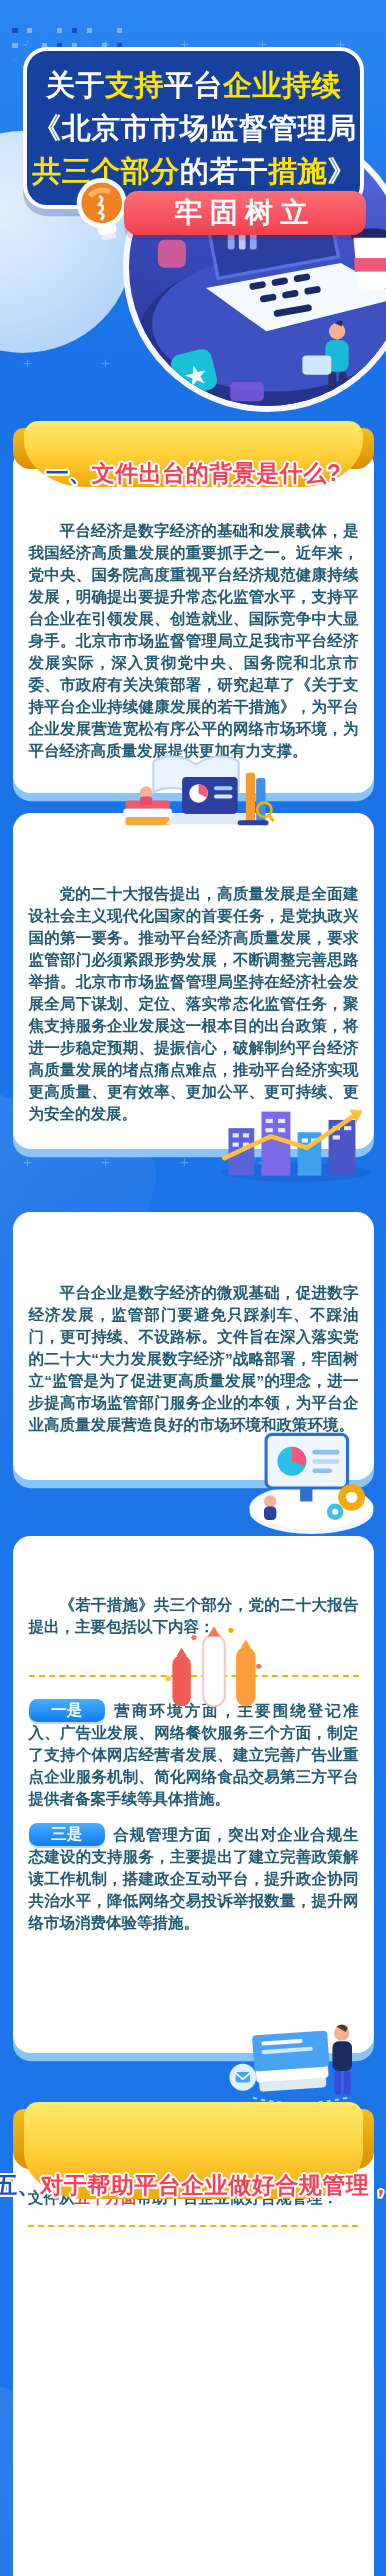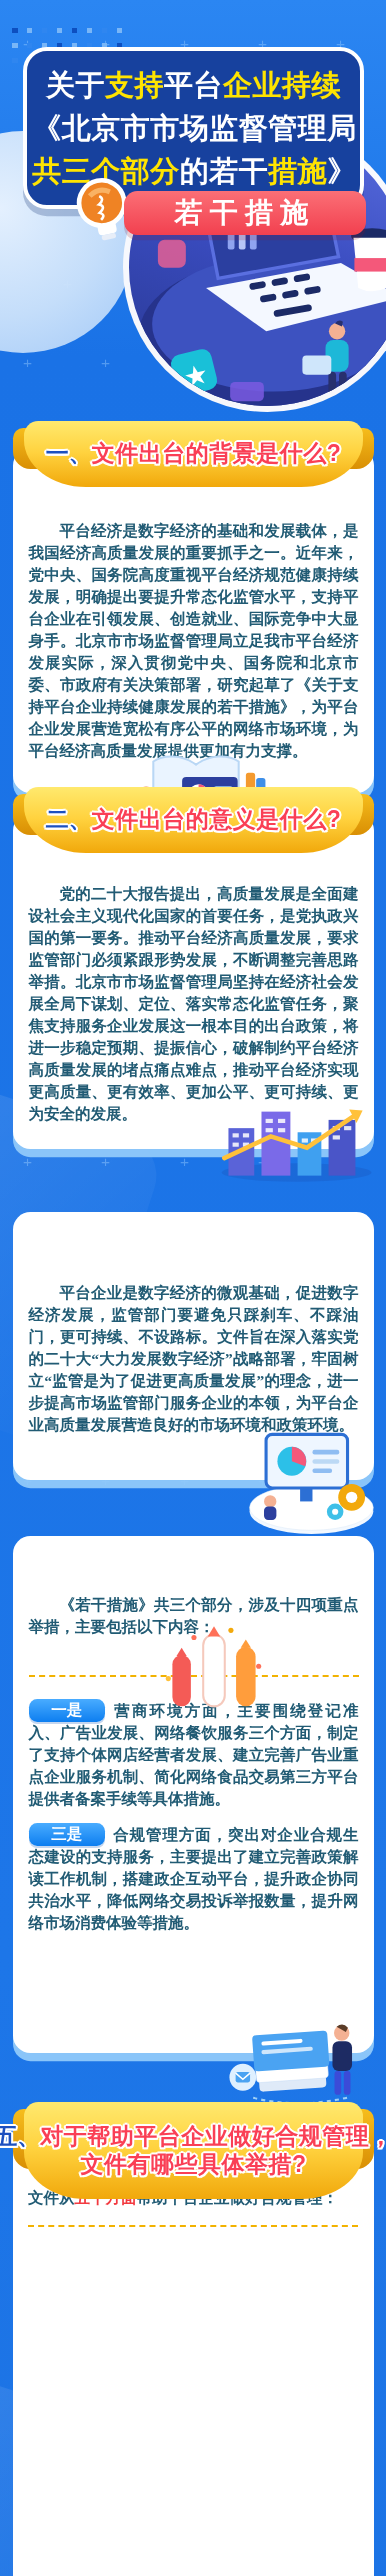--- a/index.html
+++ b/index.html
@@ -31,30 +31,30 @@
 
   
   .ribbon{position:absolute;left:13px;width:361px;z-index:4;}
   .ribbon:before,.ribbon:after{content:"";position:absolute;top:7.2px;width:49px;height:62%;
         background:linear-gradient(180deg,#f6bd1c,#d98f04);z-index:0;}
   .ribbon:before{left:0;border-radius:10.3px 4.1px 4.1px 17.5px;}
   .ribbon:after{right:0;border-radius:4.1px 10.3px 17.5px 4.1px;}
   .ribbon-body{position:relative;z-index:1;margin:0 11.3px;height:100%;
         background:linear-gradient(180deg,#ffe96e 0%,#ffd23e 48%,#f1a80b 100%);
         border-radius:14.4px 14.4px 62px 62px / 14.4px 14.4px 47px 47px;
-        display:flex;flex-direction:column;align-items:center;justify-content:center;}
+        display:flex;flex-direction:column;align-items:center;justify-content:flex-end;}
   .sec-line{white-space:nowrap;line-height:1.18;}
   .sec-num{font-size:23px;font-weight:900;color:#1c50bf;
         text-shadow:-1.5px -1.5px 0 #fff,1.5px -1.5px 0 #fff,-1.5px 1.5px 0 #fff,1.5px 1.5px 0 #fff,0 2.1px 0 #fff,0 -2.1px 0 #fff,2.1px 0 0 #fff,-2.1px 0 0 #fff;}
   .sec-title{font-size:23px;font-weight:900;color:#fa3f55;letter-spacing:0.5px;
         text-shadow:-1.5px -1.5px 0 #fff,1.5px -1.5px 0 #fff,-1.5px 1.5px 0 #fff,1.5px 1.5px 0 #fff,0 2.1px 0 #fff,0 -2.1px 0 #fff,2.1px 0 0 #fff,-2.1px 0 0 #fff;}
   .card{position:absolute;left:13px;width:361px;background:#ffffff;border-radius:17.5px;z-index:2;box-sizing:border-box;
         box-shadow:0 8.2px 0 rgba(144,201,250,.95);}
   .body-text{color:#215b74;font-size:15.5px;line-height:22px;font-weight:700;text-align:justify;}
-  .indent{text-indent:2em;font-family:Liberation Serif, serif;}
+  .indent{text-indent:2em;}
   .illus{position:absolute;z-index:3;}
 
   
   .tag{display:inline-block;min-width:56px;text-align:center;padding:1.5px 10.3px 2.6px;border-radius:8.2px;margin-right:7.2px;
         color:#fff;font-size:15.5px;font-weight:900;line-height:1.2;vertical-align:1px;}
   .tag-blue{background:linear-gradient(180deg,#49acff,#0d7ef0);box-shadow:0 2.1px 0 rgba(20,90,190,.25);}
   .tag-orange{background:linear-gradient(180deg,#ffb01d,#f79400);box-shadow:0 2.1px 0 rgba(190,110,0,.25);}
   .red{color:#f23a40;}
   .dashed{border:none;border-top:2.6px dashed #f2b200;margin:0;}
 
@@ -289,21 +289,21 @@
     <svg class="bulb" width="62" height="72" viewBox="0 0 120 140">
       <g transform="rotate(-12 60 70)">
         <circle cx="60" cy="58" r="44" fill="#ef8324" stroke="#ffffff" stroke-width="9"></circle>
         <path d="M40 40 q20 -14 40 0" stroke="#f9b264" stroke-width="10" fill="none"></path>
         <path d="M58 44 q10 8 -4 16 q14 6 -2 16 q12 6 0 14" stroke="#ffffff" stroke-width="5" fill="none"></path>
         <rect x="42" y="98" width="36" height="22" rx="8" fill="#ffffff"></rect>
         <rect x="46" y="120" width="28" height="10" rx="5" fill="#e8eef8"></rect>
       </g>
     </svg>
     <div class="read-badge">
-        <span>若干措施</span>
+        <span>牢固树立</span>
       </div>
   </div>
 
   <div class="ribbon" style="top:421px;height:66px;">
     <div class="ribbon-body">
         <div class="sec-line"><span class="sec-num">一、</span><span class="sec-title">文件出台的背景是什么?</span></div>
       </div>
   </div>
   <div class="card" style="top:448px;height:345px;padding:72px 15.5px 15.5px;">
     <p class="body-text indent" style="margin:0;">平台经济是数字经济的基础和发展载体，是我国经济高质量发展的重要抓手之一。近年来，党中央、国务院高度重视平台经济规范健康持续发展，明确提出要提升常态化监管水平，支持平台企业在引领发展、创造就业、国际竞争中大显身手。北京市市场监督管理局立足我市平台经济发展实际，深入贯彻党中央、国务院和北京市委、市政府有关决策部署，研究起草了《关于支持平台企业持续健康发展的若干措施》，为平台企业发展营造宽松有序公平的网络市场环境，为平台经济高质量发展提供更加有力支撑。</p>
@@ -323,25 +323,20 @@
         <rect x="190" y="100" width="36" height="8" rx="4" fill="#cfe6fb"></rect>
       <path d="M112 138 L252 138 L268 158 L96 158 Z" fill="#dfeaf8"></path>
       <rect x="252" y="58" width="18" height="96" rx="5" fill="#f49a2e"></rect>
       <rect x="272" y="68" width="18" height="86" rx="5" fill="#3f8fe8"></rect>
       <rect x="236" y="150" width="60" height="10" rx="5" fill="#2c3f9e"></rect>
       <circle cx="288" cy="130" r="14" fill="none" stroke="#f2b200" stroke-width="5"></circle>
         <line x1="297" y1="141" x2="306" y2="152" stroke="#f2b200" stroke-width="6"></line>
     </svg>
   </div>
 
-  <div class="ribbon" style="top:787px;height:66px;">
-    <div class="ribbon-body">
-        <div class="sec-line"><span class="sec-num">二、</span><span class="sec-title">文件出台的意义是什么?</span></div>
-      </div>
-  </div>
   <div class="card" style="top:813px;height:336px;padding:70px 15.5px 15.5px;">
     <p class="body-text indent" style="margin:0;">党的二十大报告提出，高质量发展是全面建设社会主义现代化国家的首要任务，是党执政兴国的第一要务。推动平台经济高质量发展，要求监管部门必须紧跟形势发展，不断调整完善思路举措。北京市市场监督管理局坚持在经济社会发展全局下谋划、定位、落实常态化监管任务，聚焦支持服务企业发展这一根本目的出台政策，将进一步稳定预期、提振信心，破解制约平台经济高质量发展的堵点痛点难点，推动平台经济实现更高质量、更有效率、更加公平、更可持续、更为安全的发展。</p>
   </div>
   <div class="illus" style="left:214px;top:1096px;">
     <svg width="160" height="87" viewBox="0 0 310 168">
       <ellipse cx="160" cy="148" rx="145" ry="18" fill="#1b63cf" opacity=".6"></ellipse>
       <rect x="28" y="62" width="50" height="92" fill="#5a63d8"></rect>
       <rect x="92" y="30" width="56" height="124" fill="#7a6ae8"></rect>
       <rect x="162" y="70" width="46" height="84" fill="#3fa0f0"></rect>
       <rect x="222" y="46" width="52" height="108" fill="#4a55c8"></rect>
@@ -382,21 +377,21 @@
       <circle cx="228" cy="148" r="26" fill="#f2a90c"></circle>
         <circle cx="228" cy="148" r="11" fill="#ffffff"></circle>
       <circle cx="196" cy="176" r="16" fill="#3fc0e8"></circle>
         <circle cx="196" cy="176" r="6" fill="#ffffff"></circle>
       <circle cx="70" cy="156" r="12" fill="#f4b193"></circle>
         <rect x="58" y="166" width="24" height="26" rx="8" fill="#2c3f9e"></rect>
     </svg>
   </div>
 
   <div class="card" style="top:1536px;height:517px;padding:58px 15.5px 15.5px;">
-    <p class="body-text indent" style="margin:0 0 0 0;">《若干措施》共三个部分，涉及十四项重点举措，主要包括以下内容：</p>
+    <p class="body-text indent" style="margin:0 0 0 0;">《若干措施》共三个部分，党的二十大报告提出，主要包括以下内容：</p>
     <div style="height:61px;position:relative;">
       <svg class="illus" style="left:134px;top:-20.6px;" width="103" height="95" viewBox="0 0 200 185">
         <rect x="18" y="74" width="36" height="100" rx="18" fill="#f45b56"></rect>
         <rect x="78" y="34" width="42" height="140" rx="21" fill="#ffffff" stroke="#f5c9bc" stroke-width="4"></rect>
         <rect x="142" y="58" width="38" height="116" rx="19" fill="#ff9d3c"></rect>
         <path d="M36 60 L26 76 L46 76 Z" fill="#f45b56"></path>
           <path d="M99 18 L87 38 L111 38 Z" fill="#ff7058"></path>
           <path d="M161 44 L151 60 L171 60 Z" fill="#ff9d3c"></path>
         <circle cx="60" cy="40" r="5" fill="#ff7058"></circle>
           <circle cx="132" cy="26" r="5" fill="#f2a90c"></circle>
@@ -423,21 +418,20 @@
       <circle cx="40" cy="150" r="26" fill="#dff0ff"></circle>
         <rect x="26" y="140" width="28" height="20" rx="4" fill="#4aa3f2"></rect>
         <path d="M26 142 L40 154 L54 142" stroke="#ffffff" stroke-width="3" fill="none"></path>
       <path d="M60 190 Q150 212 250 188" stroke="#9fd0f5" stroke-width="4" stroke-dasharray="8 8" fill="none"></path>
     </svg>
   </div>
 
   <div class="ribbon" style="top:2102px;height:97px;">
     <div class="ribbon-body">
       <div class="sec-line"><span class="sec-num">五、</span><span class="sec-title">对于帮助平台企业做好合规管理，</span></div>
-      <div class="sec-line"><span class="sec-title">文件有哪些具体举措?</span></div>
     </div>
   </div>
   <div class="card" style="top:2137px;height:802px;"></div>
   <div style="position:absolute;left:28px;top:2187px;width:330px;z-index:3;" class="body-text">
     <span>文件从</span><span class="red">五个方面</span><span>帮助平台企业做好合规管理：</span>
   </div>
   <hr class="dashed" style="position:absolute;left:28px;width:330px;top:2225px;z-index:3;">
 
   <div class="s5row" style="top:2249px;">
     <div class="s5text" style="width:161px;"><span class="tag tag-blue">一是</span><span>加强平台合规管理的工作指导，帮助企业厘清合规责任边界，推动企业更好履行主体责任。</span></div>

